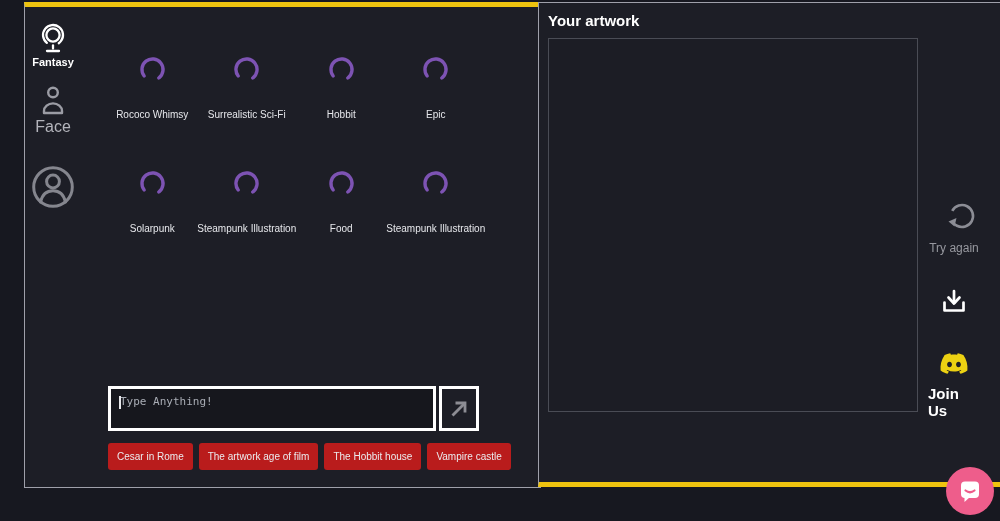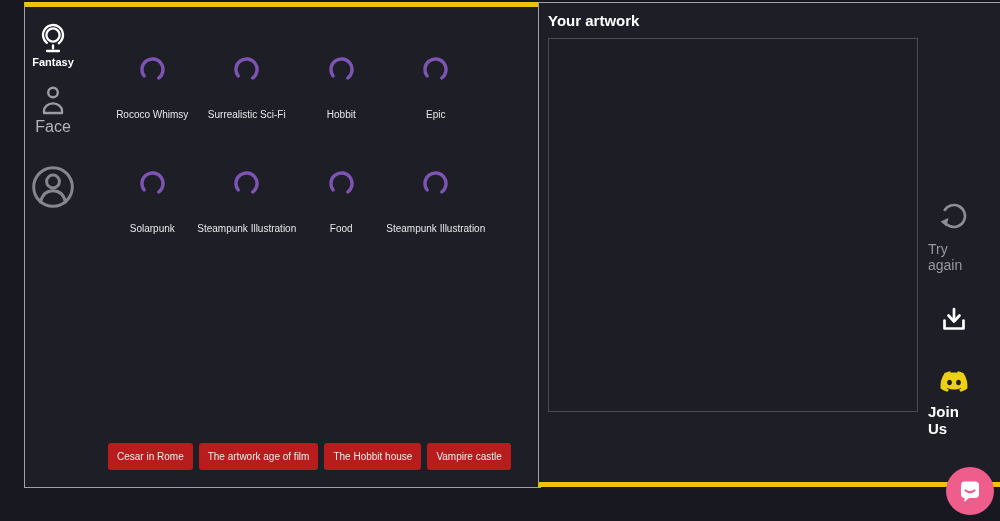--- a/index.html
+++ b/index.html
@@ -82,22 +82,22 @@
   }
   .artwork-box {
     position:absolute; left:9px; top:35px; width:370px; height:374px;
     border:1px solid #4a4c55; background:#1c1d25;
   }
   .actions {
     position:absolute; left:389px; top:197px; width:52px;
     display:flex; flex-direction:column; align-items:center;
   }
   .action-tryagain {
-    display:flex; flex-direction:column; align-items:center; cursor:pointer;
-    color:#97989f; font-size:14px;
+    display:flex; flex-direction:column; align-items:flex-end; cursor:pointer;
+    color:#97989f; font-size:12px;
   }
   .action-tryagain .action-label { margin-top:8px; }
   .action-download { margin-top:32px; cursor:pointer; }
   .action-discord {
     margin-top:30px; display:flex; flex-direction:column; align-items:center;
     cursor:pointer; color:#ffffff; font-weight:bold; font-size:15px;
   }
   .action-discord .action-label { margin-top:8px; }
 
   
@@ -189,20 +189,34 @@
       <span class="style-label">Food</span>
     </div>
     <div class="style-cell">
       <svg class="spinner" viewBox="0 0 32 32">
           <circle cx="16" cy="16" r="12.5" fill="none" stroke="#7d53b3" stroke-width="4" stroke-linecap="round" stroke-dasharray="58.9 19.6" transform="rotate(142 16 16)"></circle>
         </svg>
       <span class="style-label">Steampunk Illustration</span>
     </div>
   </div>
 
+  <div class="prompt-row">
+    <div class="prompt-box">
+      <textarea class="prompt-input" placeholder="Type Anything!" style=""></textarea>
+      <div class="text-caret"></div>
+    </div>
+    <div class="send-btn">
+      <svg width="26" height="26" viewBox="0 0 26 26">
+        <g fill="none" stroke="#8d8d94" stroke-width="2.8">
+          <path d="M6.5 19.5 L18.5 7.5"></path>
+          <path d="M9.5 7 H19 V16.5"></path>
+        </g>
+      </svg>
+    </div>
+  </div>
 
   <div class="chips">
     <button class="chip">Cesar in Rome</button>
     <button class="chip">The artwork age of film</button>
     <button class="chip">The Hobbit house</button>
     <button class="chip">Vampire castle</button>
   </div>
 
 </div>
 

